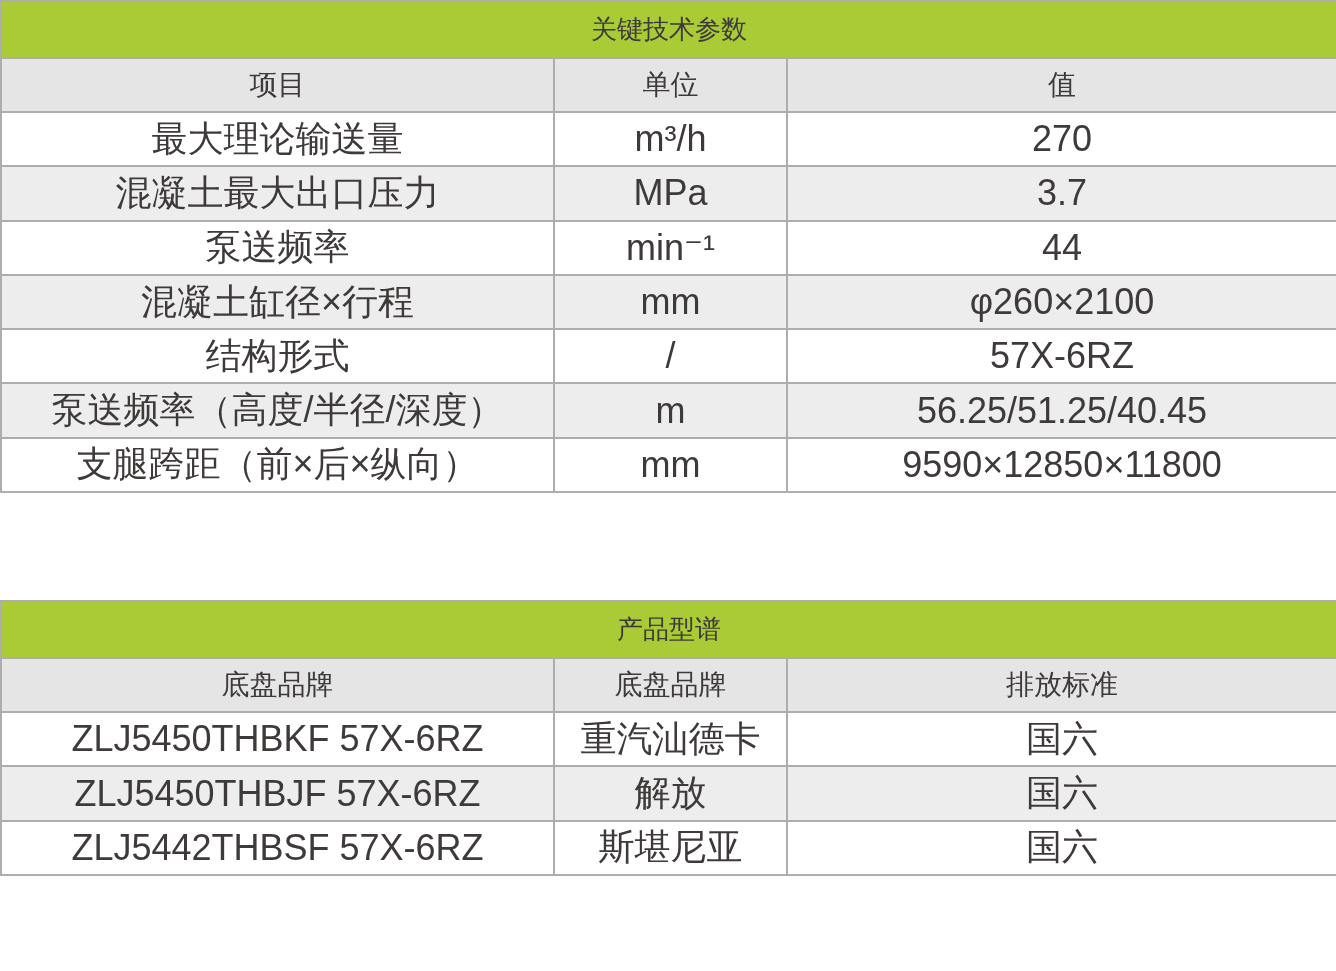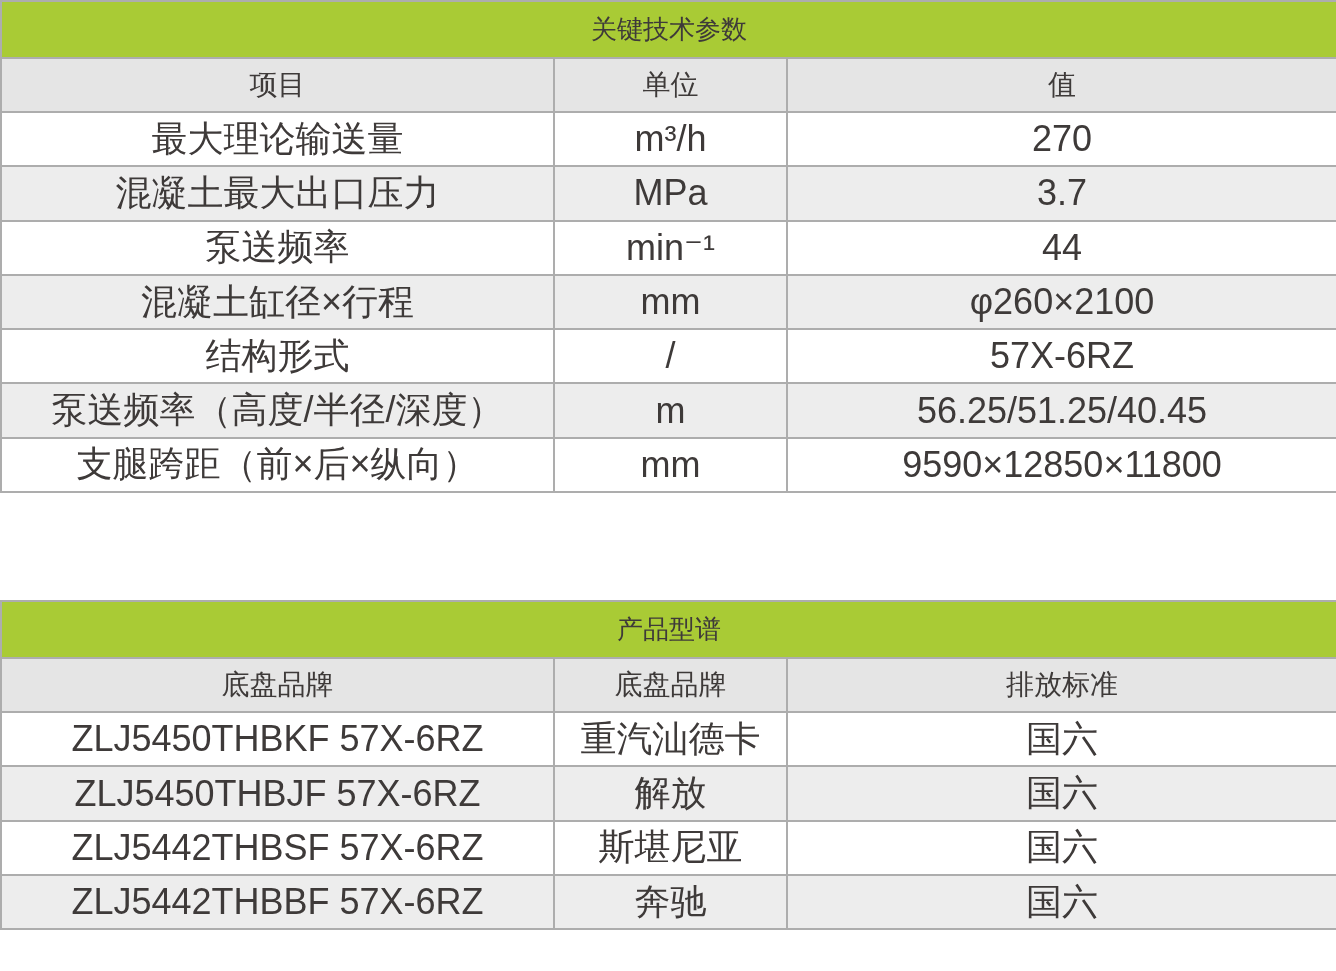--- a/index.html
+++ b/index.html
@@ -141,21 +141,16 @@
       <tr>
         <td>ZLJ5450THBJF 57X-6RZ</td>
         <td>解放</td>
         <td>国六</td>
       </tr>
       <tr>
         <td>ZLJ5442THBSF 57X-6RZ</td>
         <td>斯堪尼亚</td>
         <td>国六</td>
       </tr>
-      <tr>
-        <td>ZLJ5442THBBF 57X-6RZ</td>
-        <td>奔驰</td>
-        <td>国六</td>
-      </tr>
     </tbody>
   </table>
 
 </div>
 
 </body></html>

